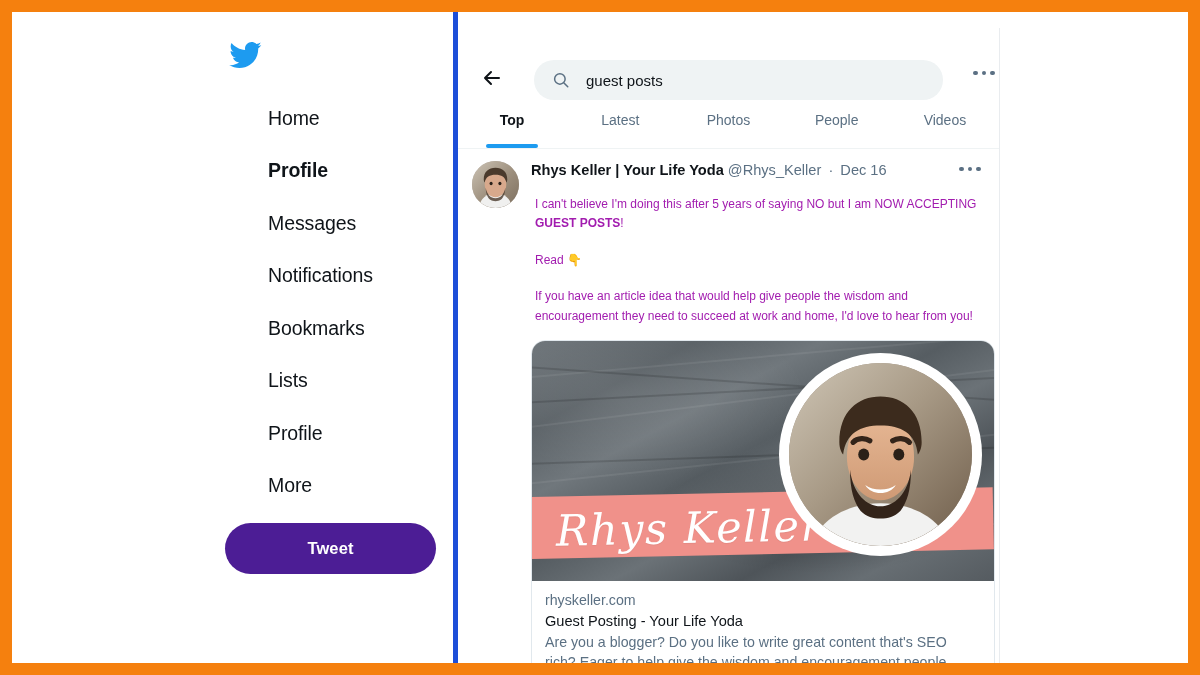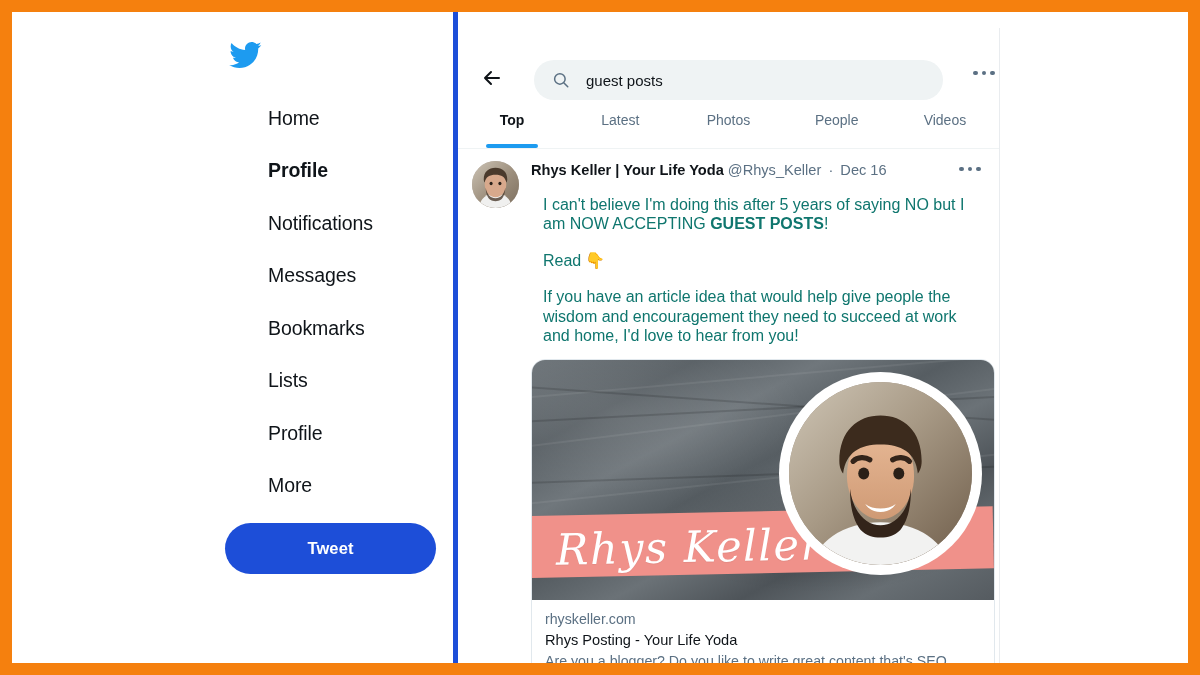--- a/index.html
+++ b/index.html
@@ -68,21 +68,21 @@
   }
   .nav-item.active { font-weight: bold; }
 
   #tweet-button {
     position: absolute;
     left: 213px;
     top: 511px;
     width: 211px;
     height: 51px;
     border-radius: 26px;
-    background: #1d4ed8;
+    background: #4c1d95;
     color: #ffffff;
     font-size: 16.5px;
     font-weight: bold;
     border: none;
     cursor: pointer;
     font-family: "Liberation Sans", sans-serif;
     letter-spacing: 0.1px;
   }
 
   
@@ -226,24 +226,24 @@
     top: 5px;
     width: 22px;
     height: 6px;
     display: flex;
     gap: 4px;
     align-items: center;
     cursor: pointer;
   }
 
   .tweet-text {
-    font-size: 16px;
+    font-size: 12px;
     line-height: 19.4px;
-    color: #0f766e;
-    margin: 12px;
+    color: #a21caf;
+    margin: 4px;
     word-wrap: break-word;
   }
   .tweet-text b { font-weight: bold; }
   .tweet-text + .tweet-text { margin-top: 17px; }
 
   
   #link-card {
     margin-top: 14px;
     width: 462px;
     border: 1px solid #e1e8ed;
@@ -358,22 +358,22 @@
 
       <div id="logo">
         <svg viewBox="0 0 24 24" aria-hidden="true">
           <path fill="#1D9BF0" d="M23.643 4.937c-.835.37-1.732.62-2.675.733.962-.576 1.7-1.49 2.048-2.578-.9.534-1.897.922-2.958 1.13-.85-.904-2.06-1.47-3.4-1.47-2.572 0-4.658 2.086-4.658 4.66 0 .364.042.718.12 1.06-3.873-.195-7.304-2.05-9.602-4.868-.4.69-.63 1.49-.63 2.342 0 1.616.823 3.043 2.072 3.878-.764-.025-1.482-.234-2.11-.583v.06c0 2.257 1.605 4.14 3.737 4.568-.392.106-.803.162-1.227.162-.3 0-.593-.028-.877-.082.593 1.85 2.313 3.198 4.352 3.234-1.595 1.25-3.604 1.995-5.786 1.995-.376 0-.747-.022-1.112-.065 2.062 1.323 4.51 2.093 7.14 2.093 8.57 0 13.255-7.098 13.255-13.254 0-.2-.005-.402-.014-.602.91-.658 1.7-1.477 2.323-2.41z"></path>
         </svg>
       </div>
 
       <div id="navlist">
         <a class="nav-item">Home</a>
         <a class="nav-item active">Profile</a>
+        <a class="nav-item">Messages</a>
         <a class="nav-item">Notifications</a>
-        <a class="nav-item">Messages</a>
         <a class="nav-item">Bookmarks</a>
         <a class="nav-item">Lists</a>
         <a class="nav-item">Profile</a>
         <a class="nav-item">More</a>
       </div>
 
       <button id="tweet-button">Tweet</button>
     </nav>
 
     <main id="main">
@@ -501,21 +501,21 @@
                     <ellipse cx="72" cy="60" rx="3.6" ry="4" fill="#2a2018"></ellipse>
                     <path d="M42 52c3-3 8-3 11-1M68 51c3-2 8-2 11 1" stroke="#33241a" stroke-width="3.4" fill="none" stroke-linecap="round"></path>
                     <path d="M50 80c5 4 15 4 20 0-4 7-16 7-20 0z" fill="#ffffff"></path>
                   </svg>
                 </div>
               </div>
             </div>
 
             <div id="card-text">
               <div id="card-domain">rhyskeller.com</div>
-              <div id="card-title">Rhys Posting - Your Life Yoda</div>
+              <div id="card-title">Guest Posting - Your Life Yoda</div>
               <div id="card-desc">Are you a blogger? Do you like to write great content that's SEO rich? Eager to help give the wisdom and encouragement people need to ...</div>
             </div>
 
           </div>
         </div>
       </article>
     </main>
 
     <aside id="rightcol"></aside>
 

